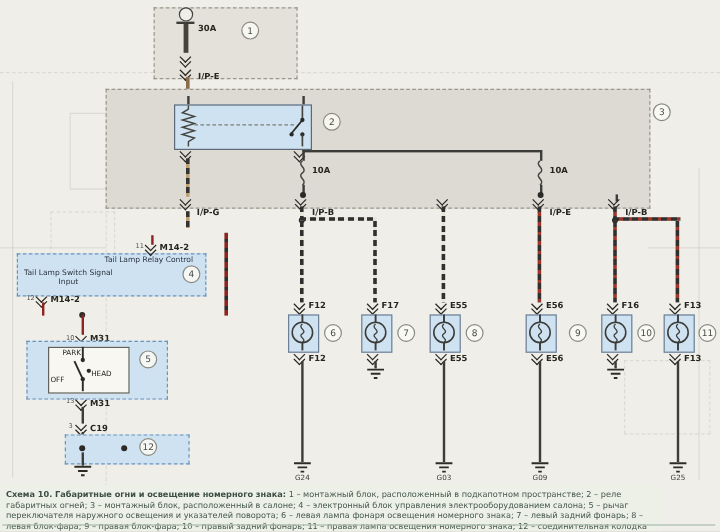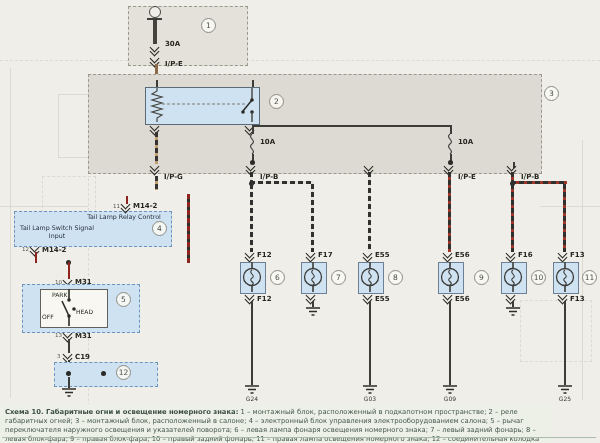--- a/index.html
+++ b/index.html
@@ -68,21 +68,21 @@
   <div class="dashgray" style="left:128px;top:6px;width:118px;height:58px;background:#e3e1d9;"></div>
   <div class="co" style="left:201px;top:18px;">1</div>
 
   <div style="position:absolute;left:149px;top:6px;width:10px;height:10px;border:1.6px solid #44443e;border-radius:50%;background:#efeee8;"></div>
   <div class="w c-blk" style="left:147px;top:18px;width:15px;height:2px;"></div>
   <div class="w" style="left:153px;top:20px;width:4px;height:24px;background:#46423c;"></div>
   <div class="cc d" style="left:150px;top:45px;">
       <i></i>
       <i></i>
     </div>
-  <b class="lb" style="left:165px;top:40px;">30A</b>
+  <b class="lb" style="left:165px;top:20px;">30A</b>
 
   <div class="cc d" style="left:150px;top:56px;">
       <i></i>
       <i></i>
     </div>
   <b class="lb" style="left:165px;top:60px;">I/P-E</b>
   <div class="w c-tan" style="left:155px;top:64px;width:3px;height:17px;"></div>
 
   <div class="dashgray" style="left:88px;top:74px;width:452px;height:98px;"></div>
   <div class="co" style="left:544px;top:86px;">3</div>

